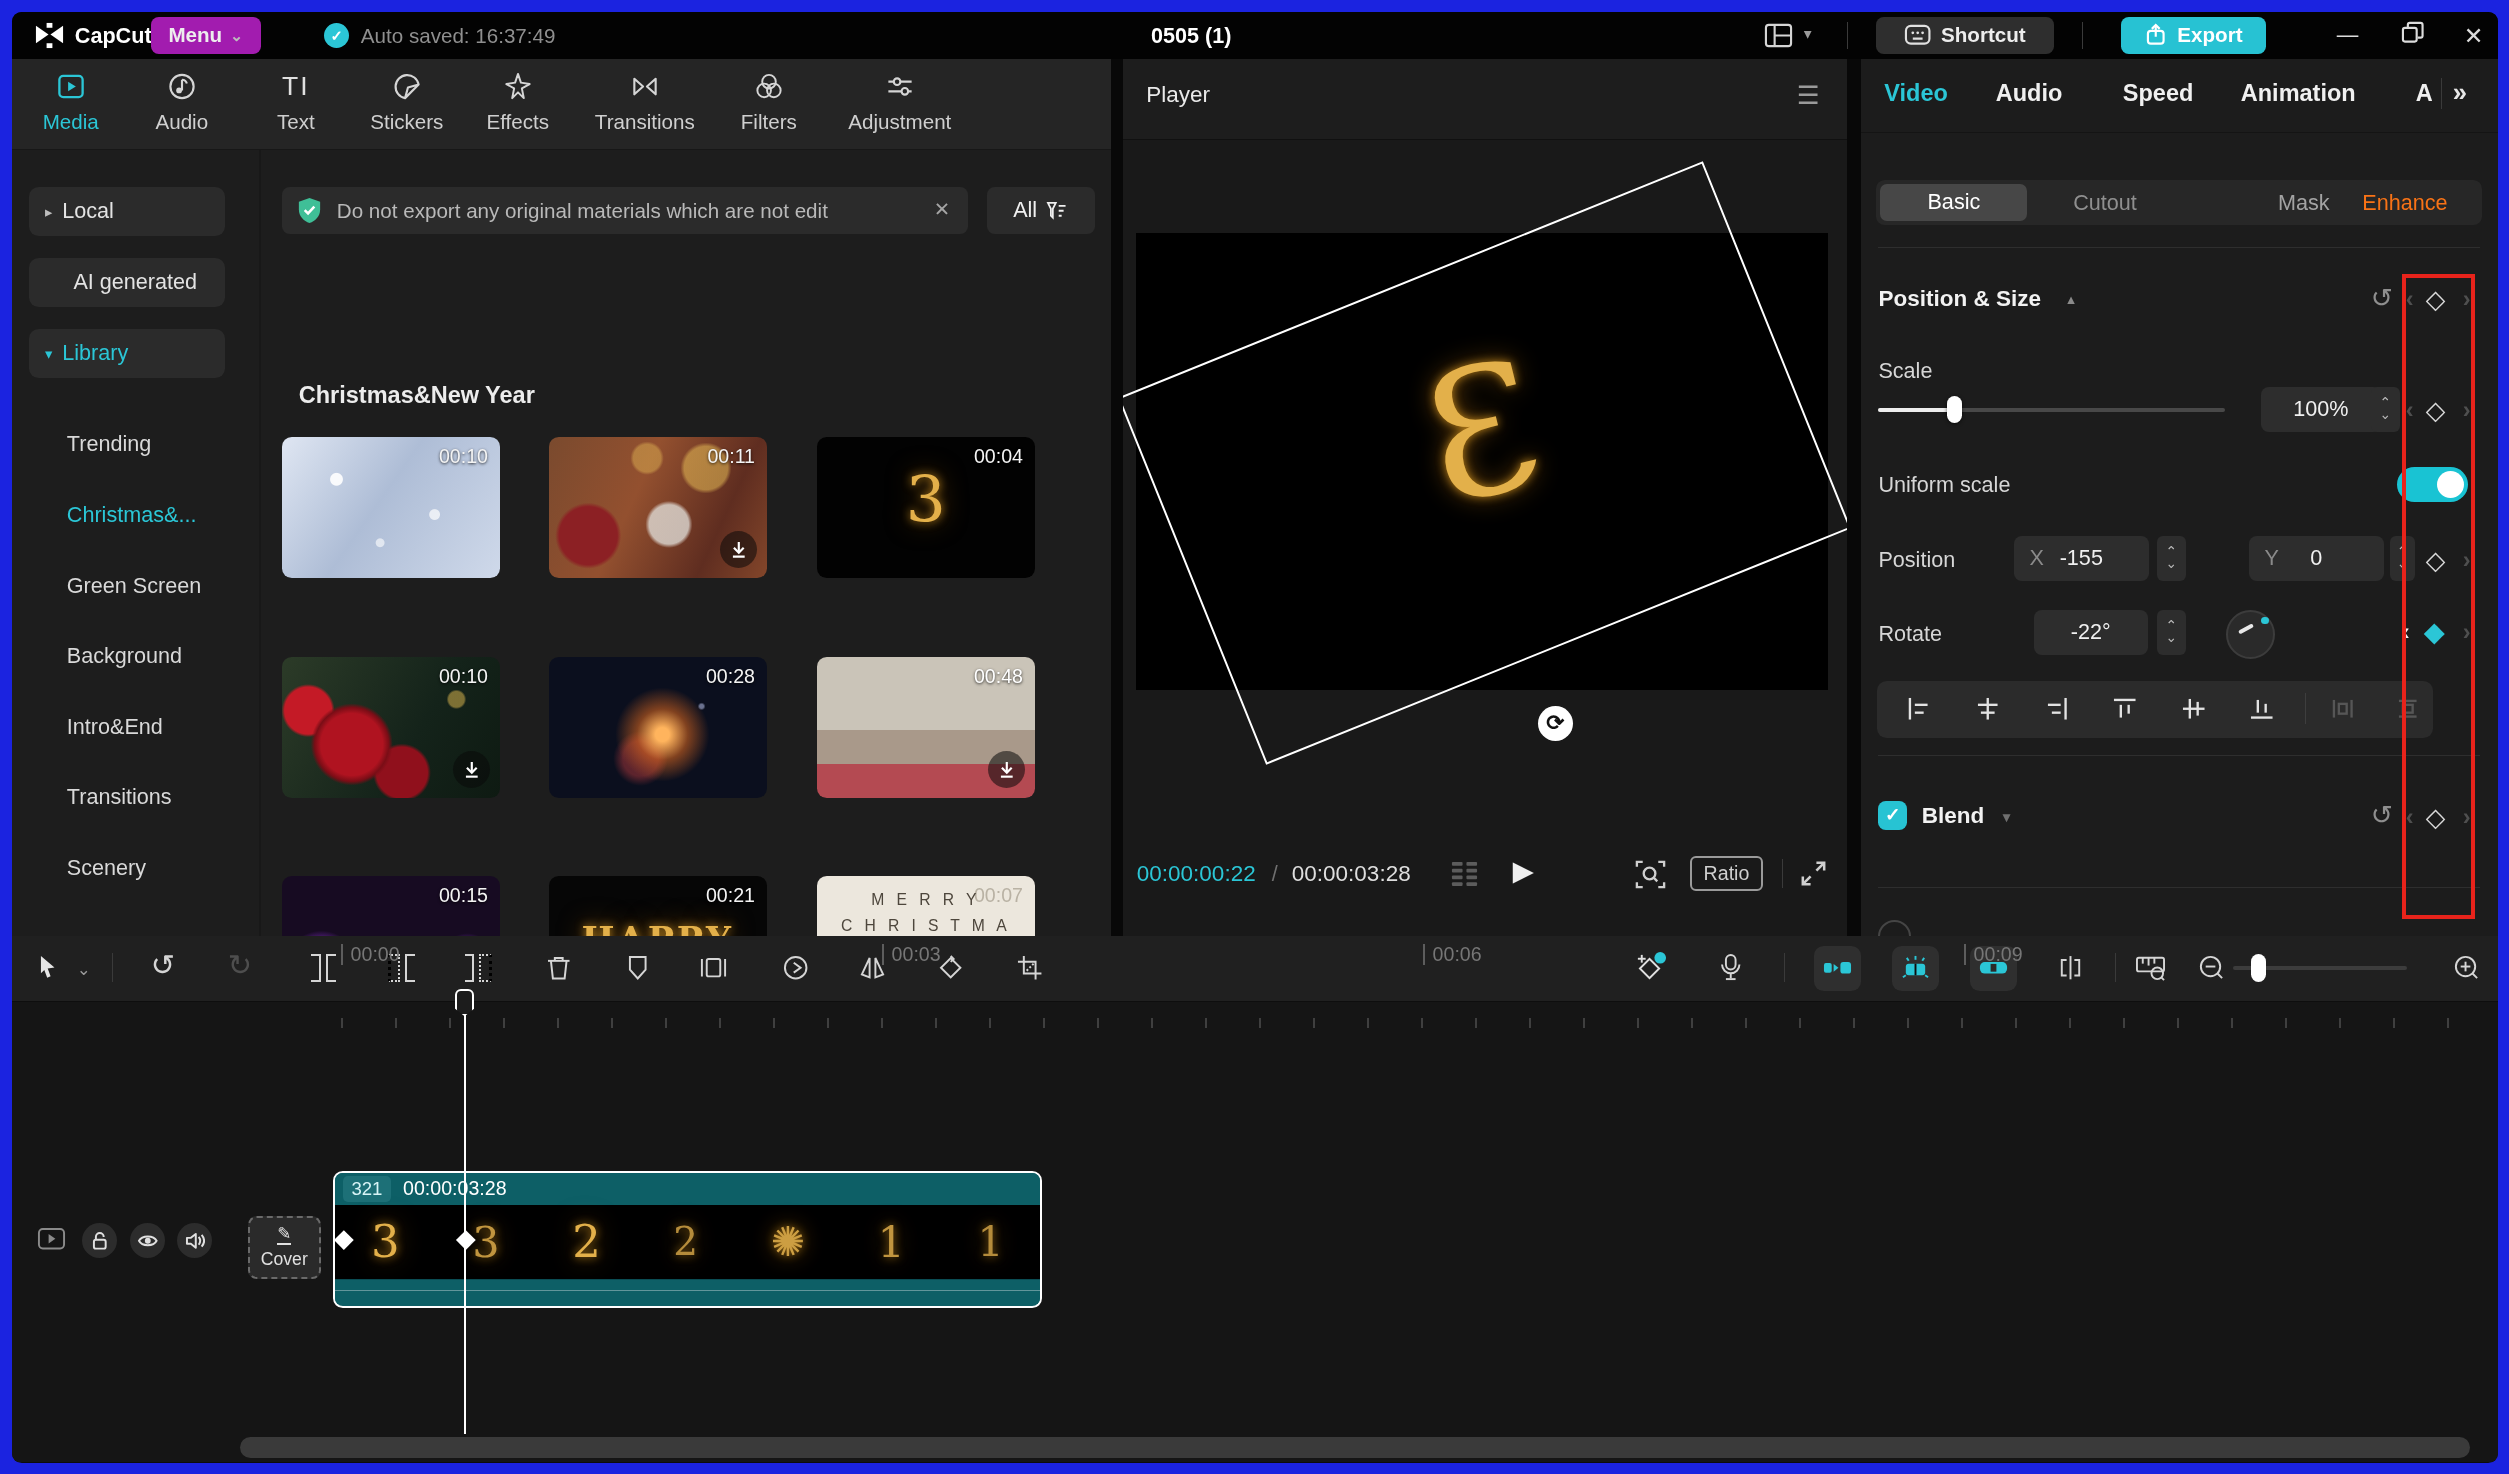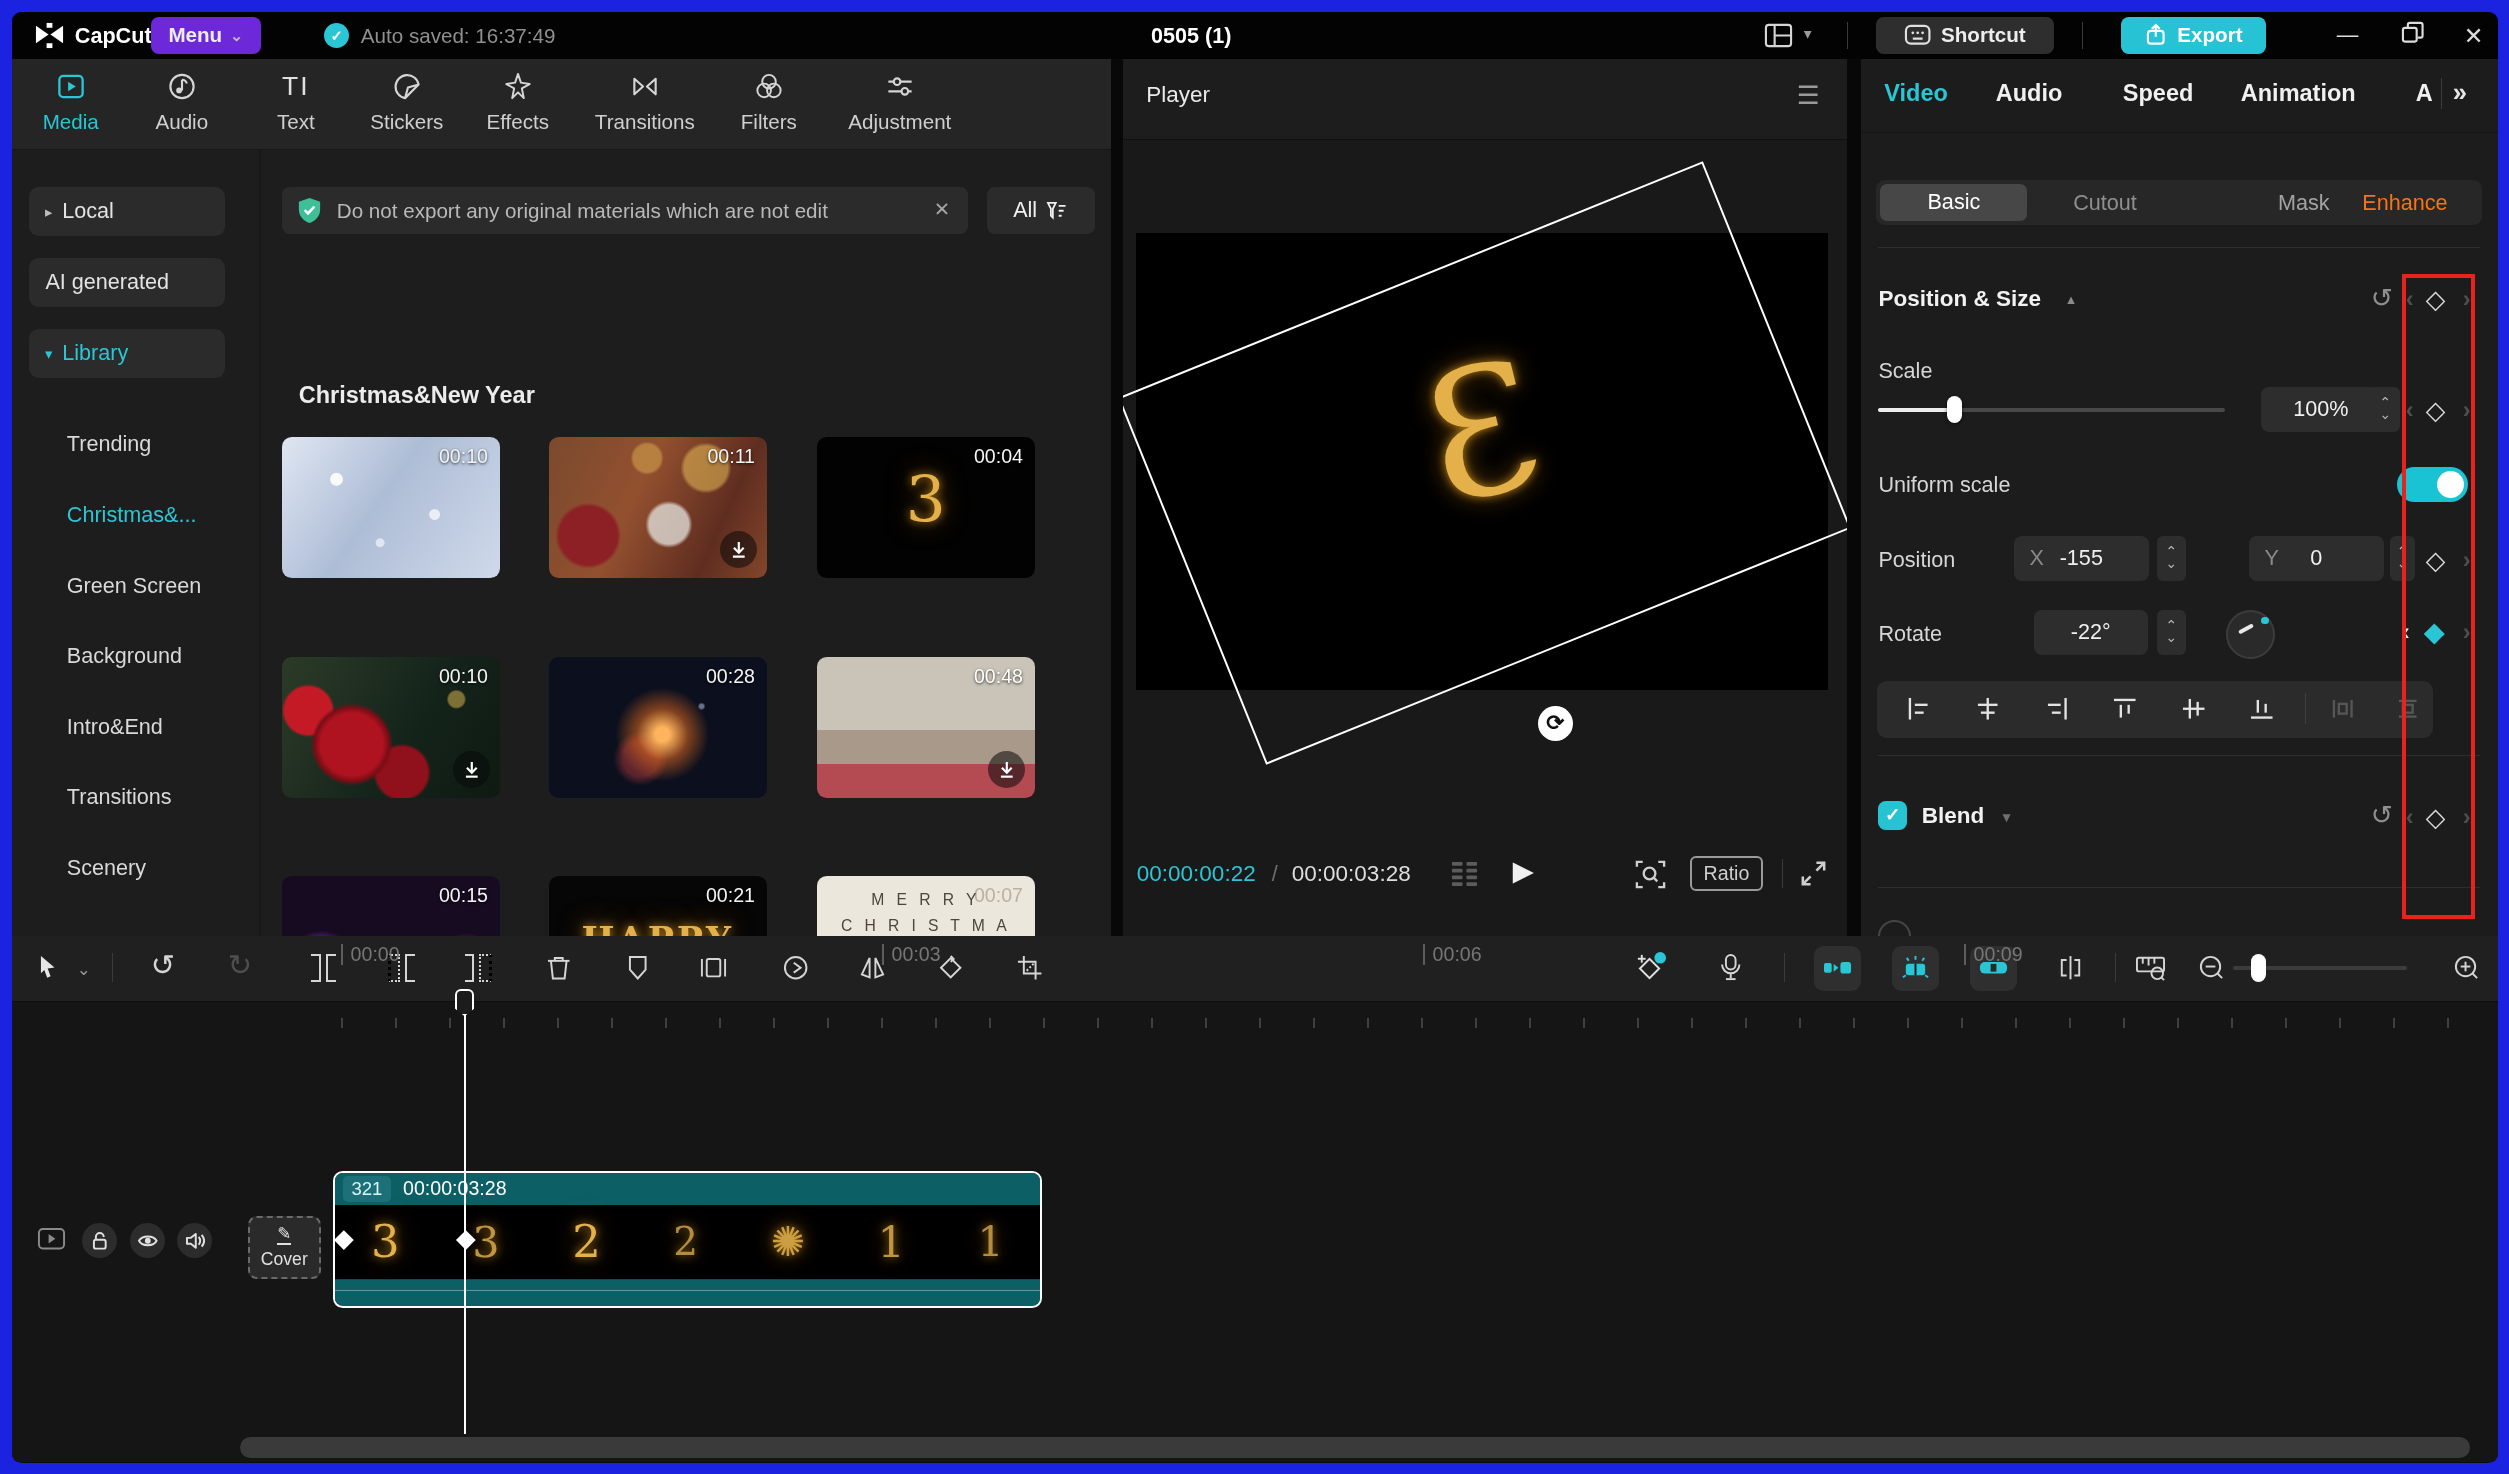--- a/index.html
+++ b/index.html
@@ -3,21 +3,21 @@
 <meta charset="utf-8">
 <style>
   html,body{margin:0;padding:0;background:#1b23e0;width:2509px;height:1474px;
     font-family:"Liberation Sans",sans-serif;-webkit-font-smoothing:antialiased;}
   .a{position:absolute;}
   #app{position:absolute;left:11.8px;top:11.8px;width:2486px;height:1451px;background:#0c0c0c;
     border-radius:9.8px;overflow:hidden;}
   
   #titlebar{left:0;top:0;width:2486px;height:47px;background:#030303;}
   .tb-text{color:#8f8f8f;font-size:20.6px;}
-  .pillbtn{background:#6d28d9;border-radius:7.8px;display:flex;align-items:center;justify-content:center;
+  .pillbtn{background:#a21caf;border-radius:7.8px;display:flex;align-items:center;justify-content:center;
     color:#ededed;font-size:20.6px;font-weight:bold;}
   
   #main{left:0;top:47px;width:2486px;height:877px;background:#080808;}
   .panel{background:#1d1d1d;overflow:hidden;}
   
   .mtab{position:absolute;top:9.8px;width:108px;text-align:center;cursor:default;}
   .mtab .lbl{display:block;margin-top:41px;font-size:20.6px;color:#cfcfcf;}
   .mtab svg{position:absolute;left:50%;transform:translateX(-50%);top:2px;}
   .mtab.active .lbl{color:#2bc6d6;}
   .sideitem{position:absolute;left:55px;font-size:21.6px;color:#d9d9d9;}
@@ -209,21 +209,21 @@
         </div>
       </div>
 
       <div class="a" style="left:247px;top:91px;width:2px;height:786px;background:#181818;"></div>
 
       <div class="a sidebtn" style="top:128px;">
         <span style="margin-left:15.7px;margin-right:9.8px;font-size:14.7px;color:#bdbdbd;">▸</span>
         <span>Local</span>
       </div>
       <div class="a sidebtn" style="top:199px;">
-        <span style="margin-left:16px;">AI generated</span>
+        <span style="margin-left:44px;">AI generated</span>
       </div>
       <div class="a sidebtn" style="top:270px;color:#2bc6d6;">
         <span style="margin-left:15.7px;margin-right:9.8px;font-size:14.7px;color:#2bc6d6;">▾</span>
         <span style="color:#2bc6d6;">Library</span>
       </div>
 
       <span class="a sideitem" style="top:372px;">Trending</span>
       <span class="a sideitem" style="top:443px;color:#2bc6d6;">Christmas&amp;...</span>
       <span class="a sideitem" style="top:514px;">Green Screen</span>
       <span class="a sideitem" style="top:584px;">Background</span>

